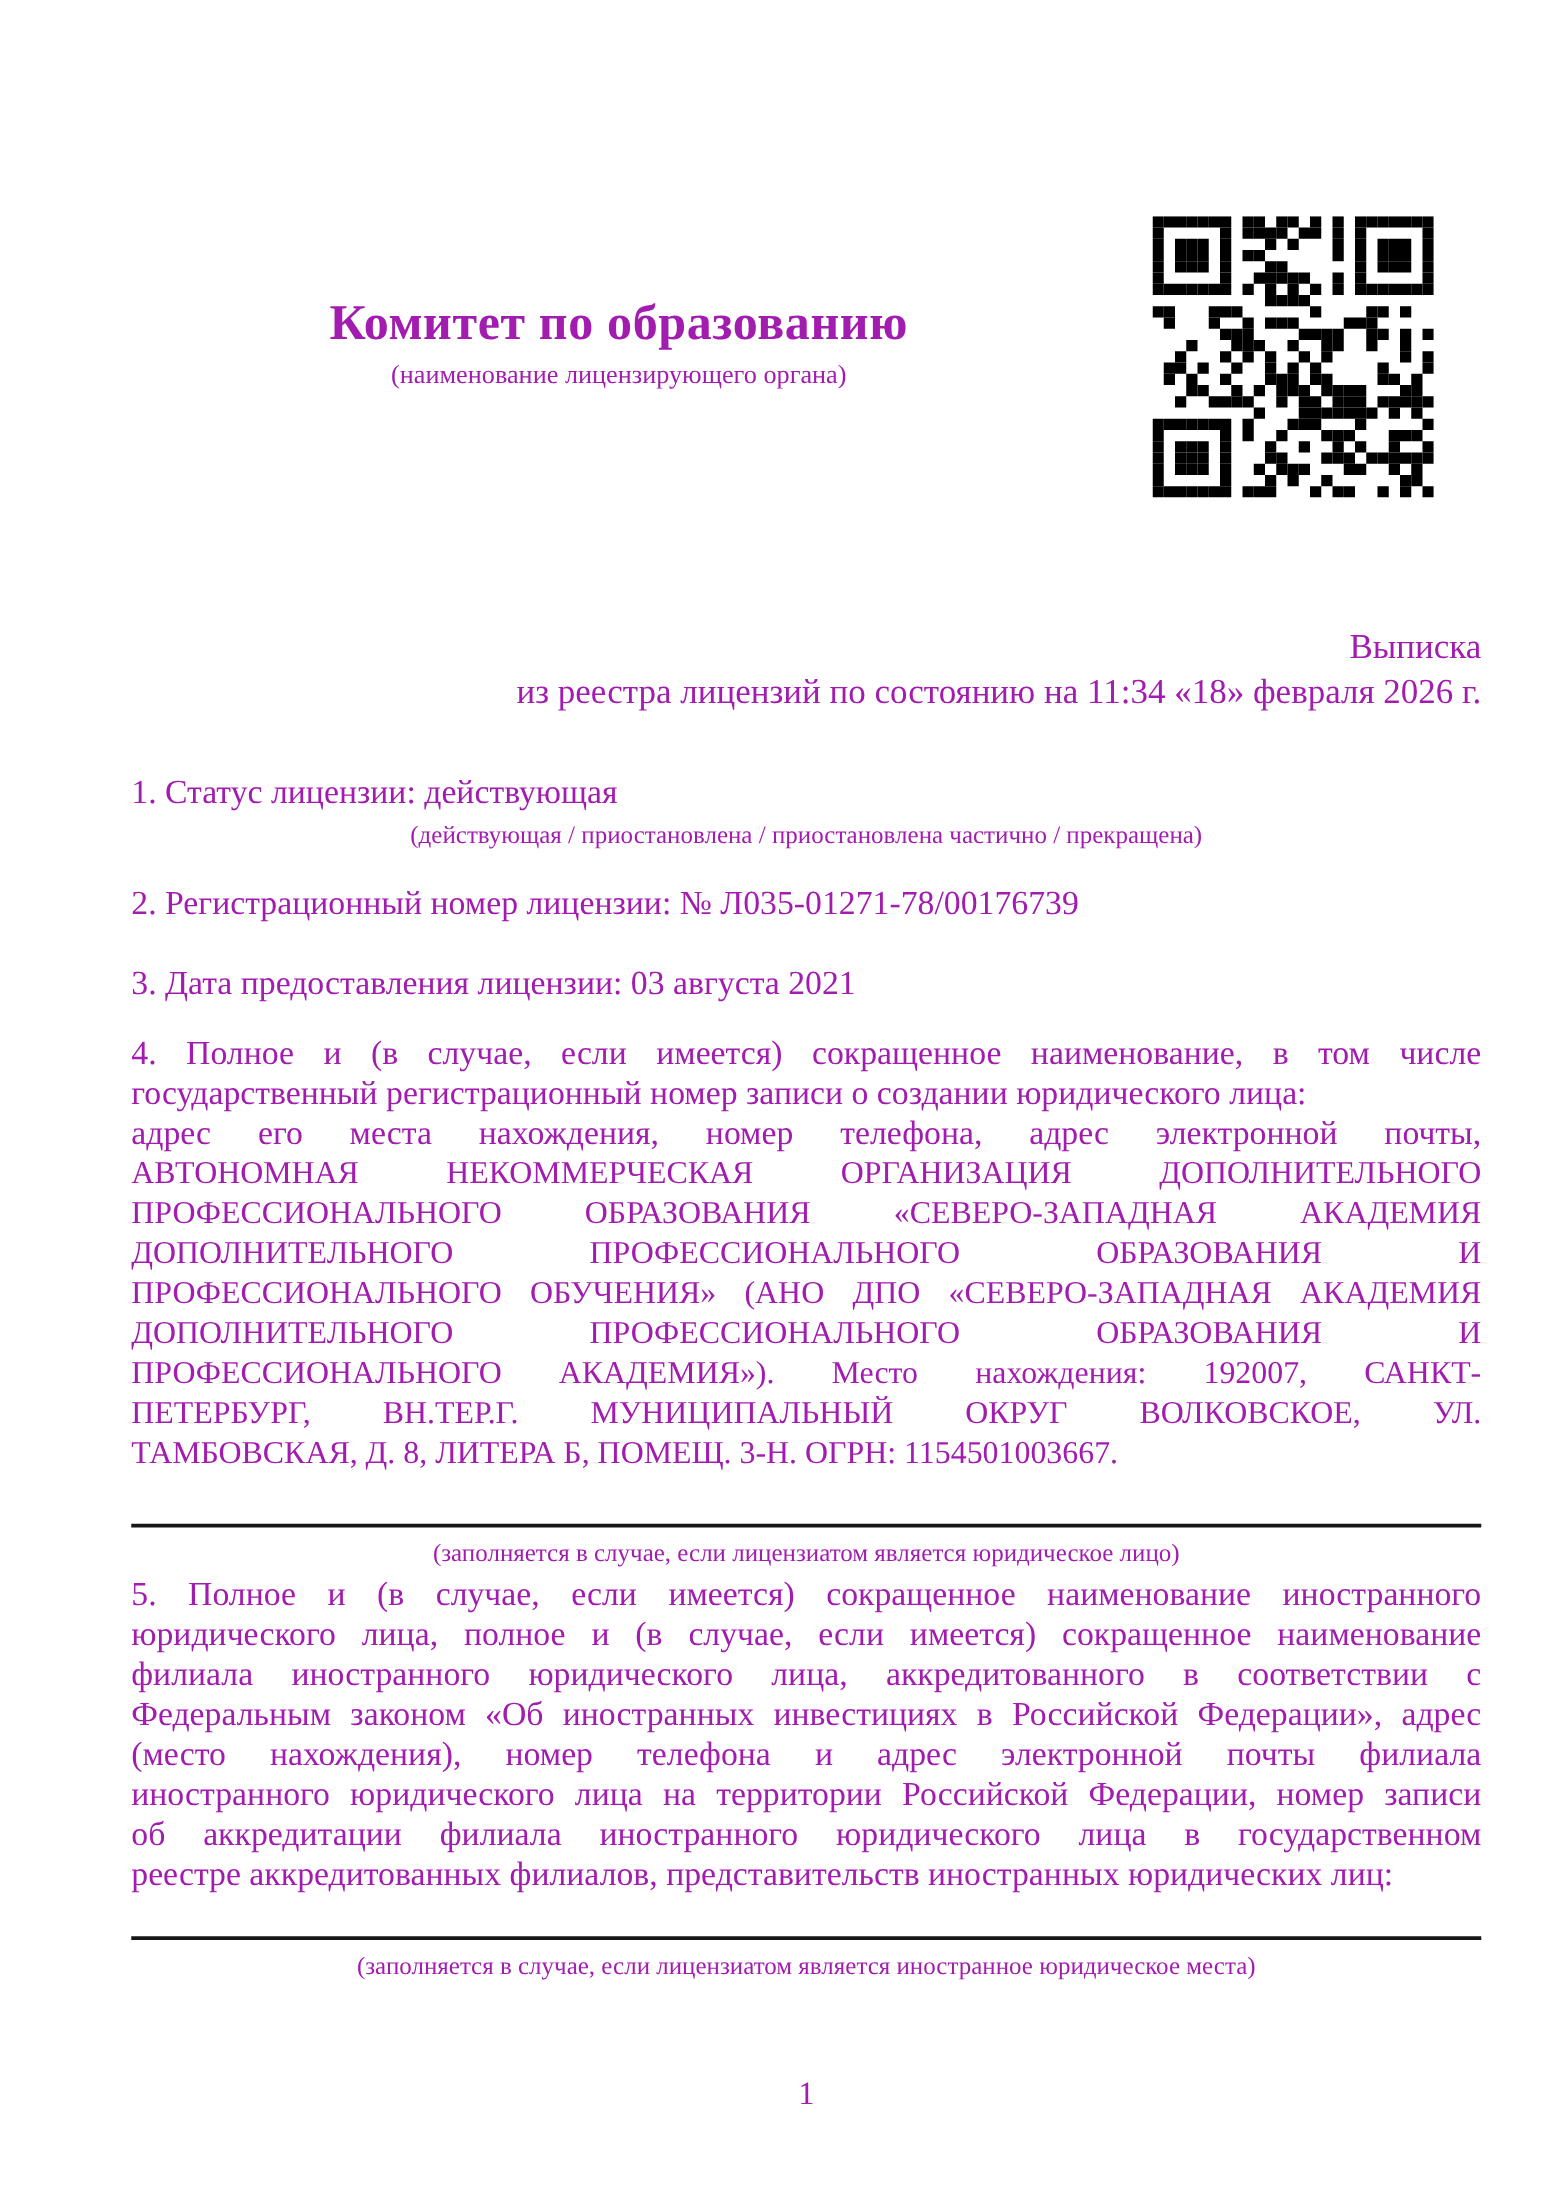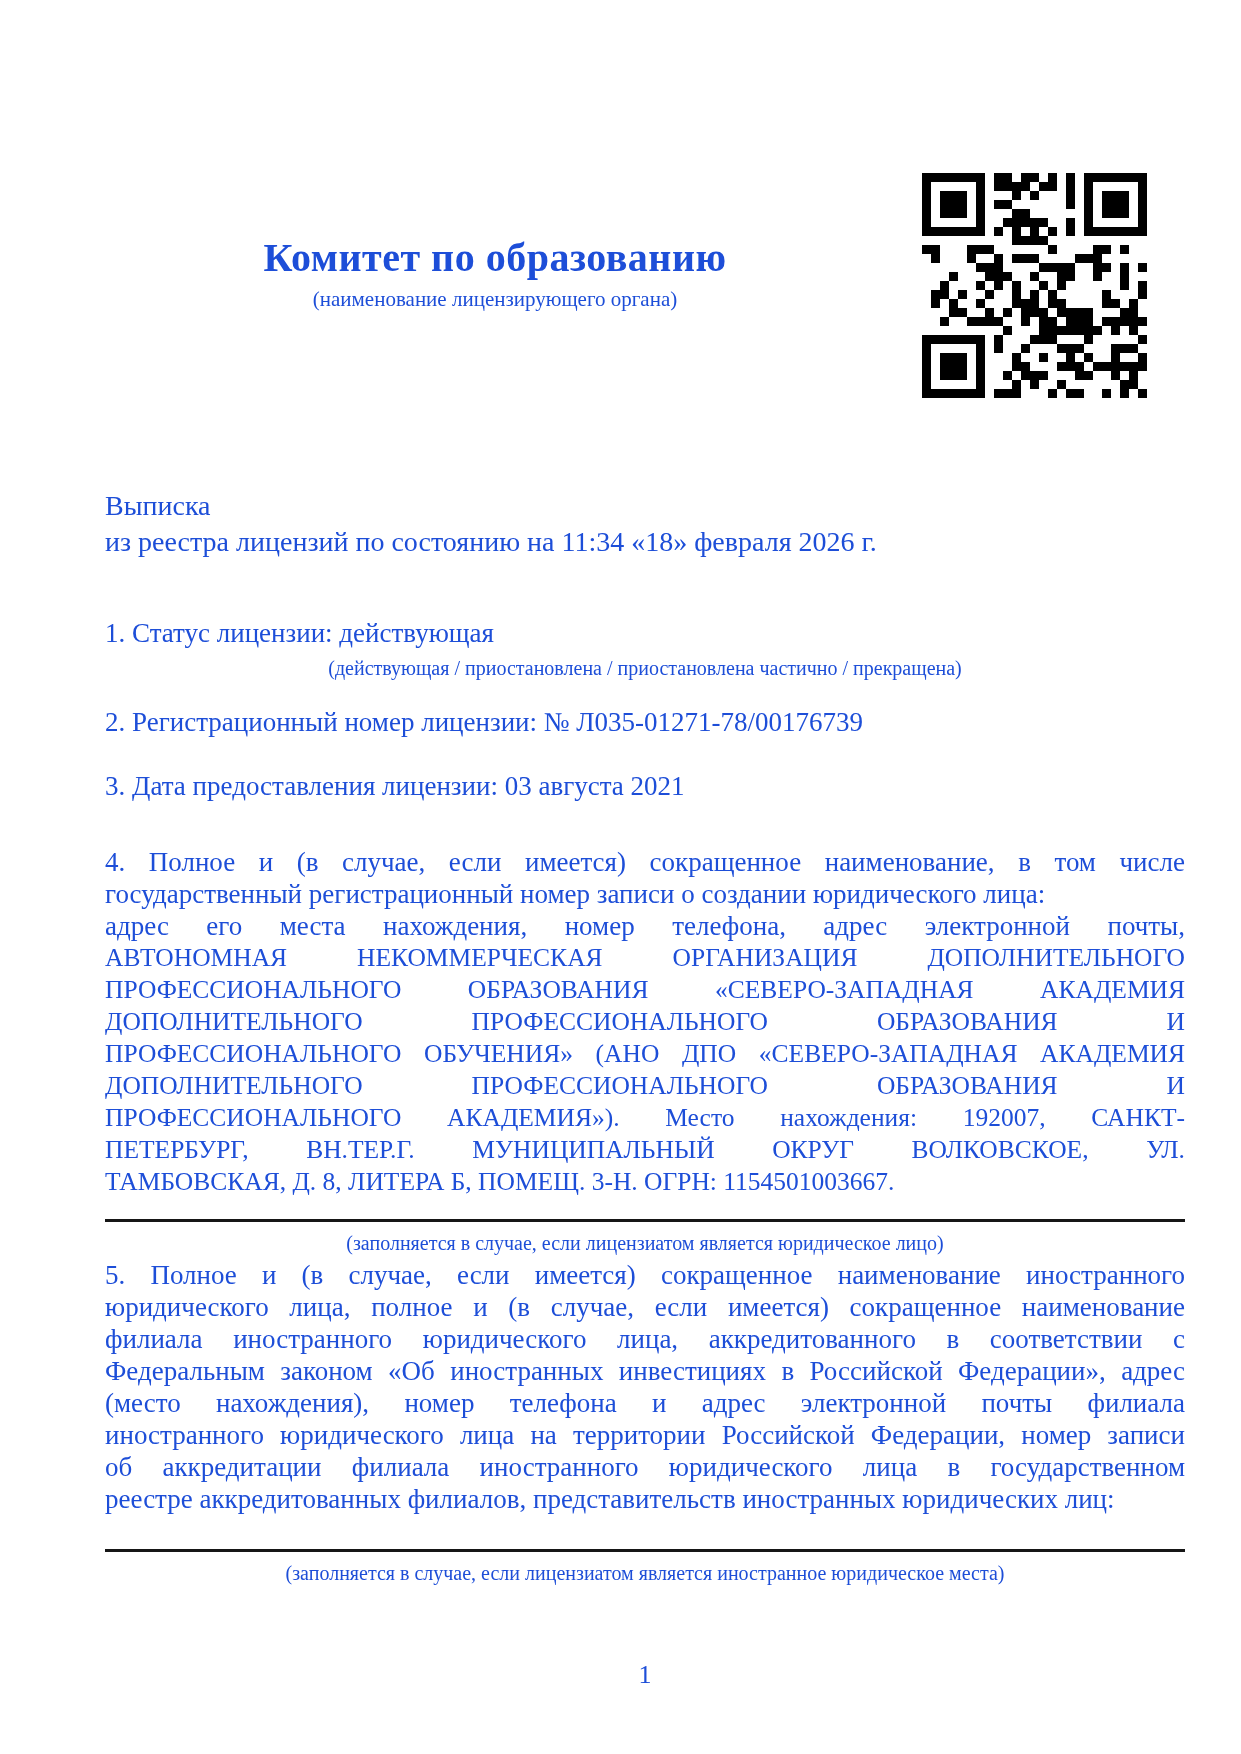--- a/index.html
+++ b/index.html
@@ -1,45 +1,45 @@
 <!DOCTYPE html>
 <html lang="ru"><head>
 <meta charset="utf-8">
 <style>
   html,body{margin:0;padding:0;background:#ffffff;}
   .page{
     position:relative;
     width:1241px;height:1754px;
     background:#ffffff;
-    color:#1d4ed8;
+    color:#a21caf;
     font-family:"Liberation Serif", serif;
     overflow:hidden;
   }
   .content{position:absolute;left:105px;top:0;width:1080px;height:100%;}
 
   
   .authority-block{position:absolute;left:0;top:234px;width:780px;text-align:center;}
   .authority-name{font-size:40px;font-weight:bold;line-height:48px;letter-spacing:.5px;}
   .authority-caption{font-size:21px;line-height:26px;margin-top:4px;}
 
   .qr{position:absolute;left:817px;top:173px;width:225px;height:225px;}
 
   
-  .doc-title{position:absolute;left:0;top:488px;width:1080px;text-align:left;
+  .doc-title{position:absolute;left:0;top:500px;width:1080px;text-align:right;
              font-size:28px;line-height:36px;}
 
   .body-text{font-size:27px;line-height:32px;}
 
   .item-1{position:absolute;left:0;top:617px;width:1080px;}
   .caption-center{width:1080px;text-align:center;font-size:20px;line-height:26px;}
   .caption-1{position:absolute;left:0;top:655px;}
   .item-2{position:absolute;left:0;top:706px;width:1080px;}
   .item-3{position:absolute;left:0;top:770px;width:1080px;}
 
-  .para-4{position:absolute;left:0;top:826px;width:1080px;margin-top:20px;}
+  .para-4{position:absolute;left:0;top:826px;width:1080px;}
   .para-5{position:absolute;left:0;top:1259px;width:1080px;}
 
   .line{text-align:justify;text-align-last:justify;}
   .line.last{text-align-last:left;}
   .caps .line{font-size:25.5px;}
 
   .rule{position:absolute;left:0;width:1080px;border-top:3px solid #161616;height:0;}
   .rule-4{top:1219px;}
   .caption-4{position:absolute;left:0;top:1230px;}
   .rule-5{top:1549px;}

